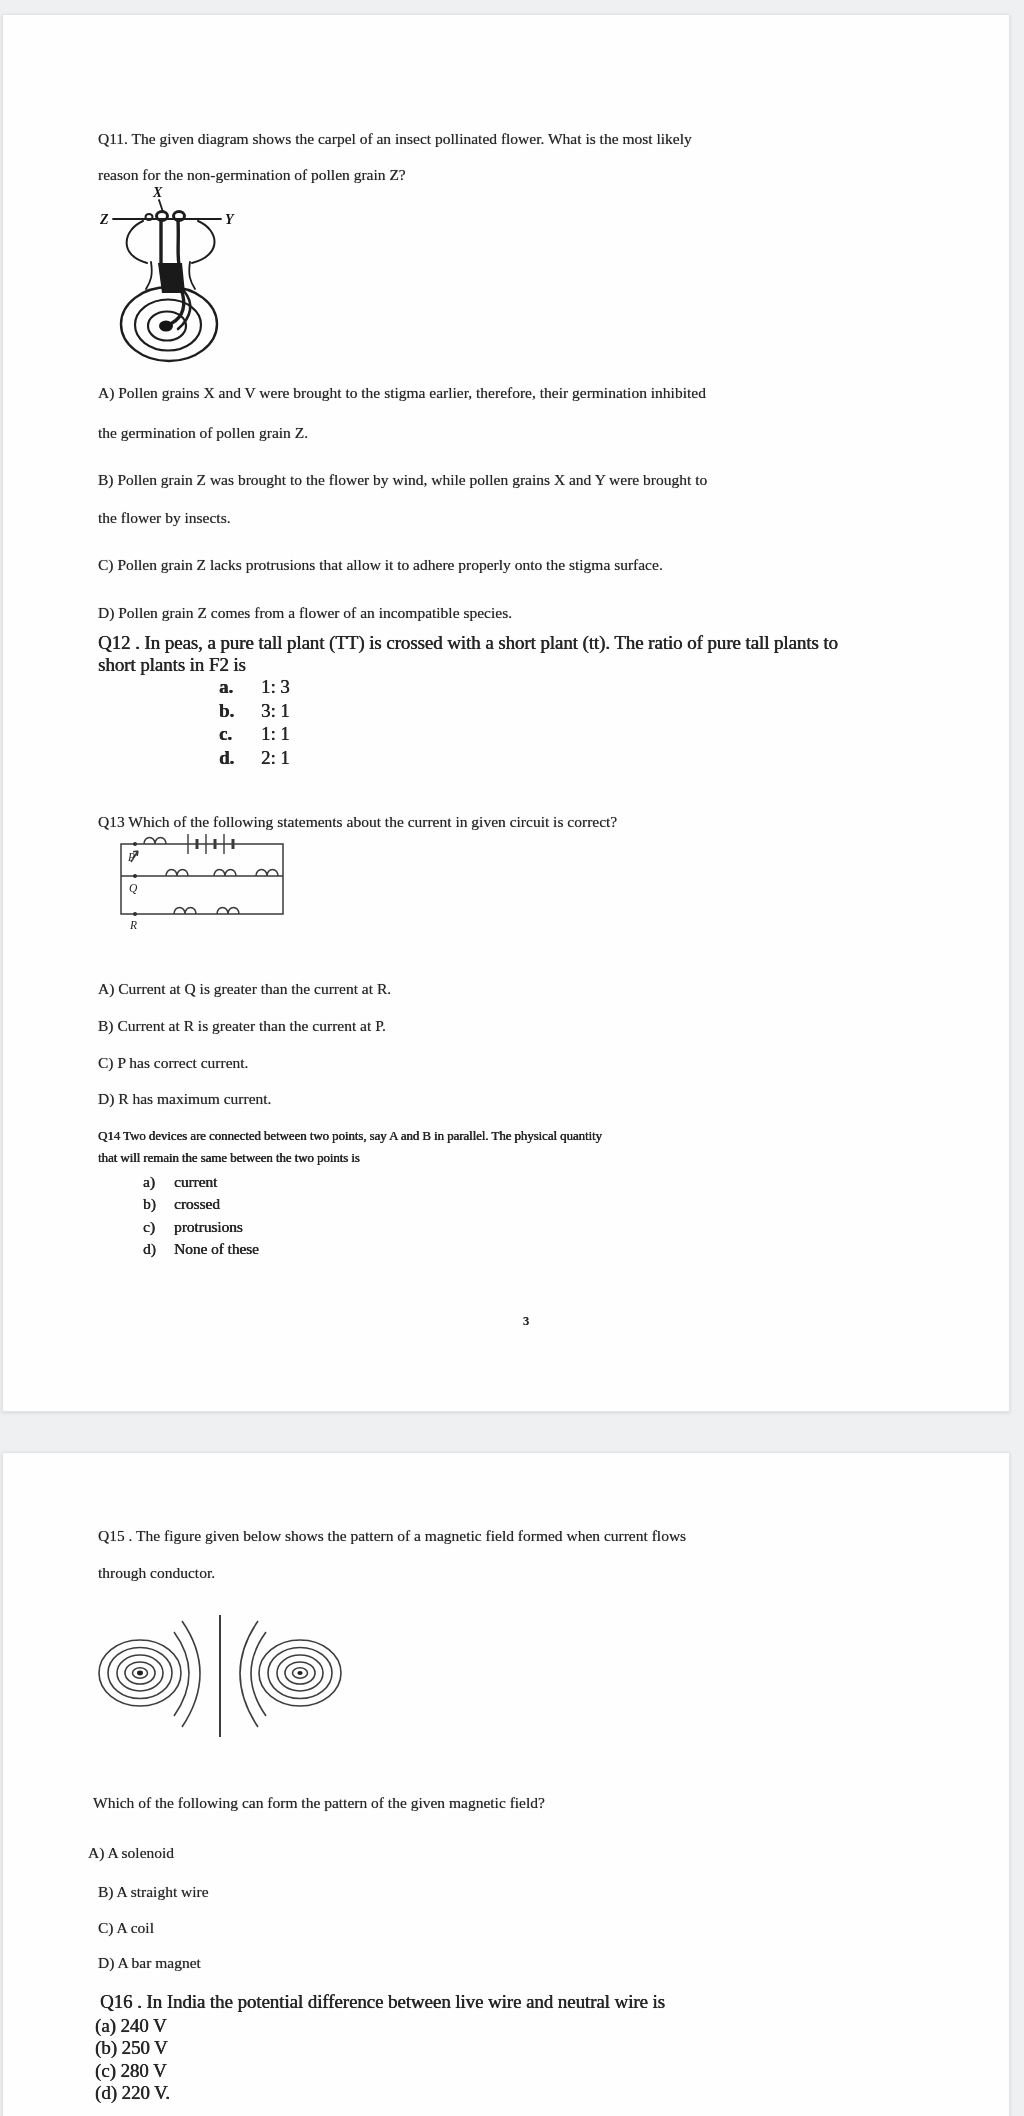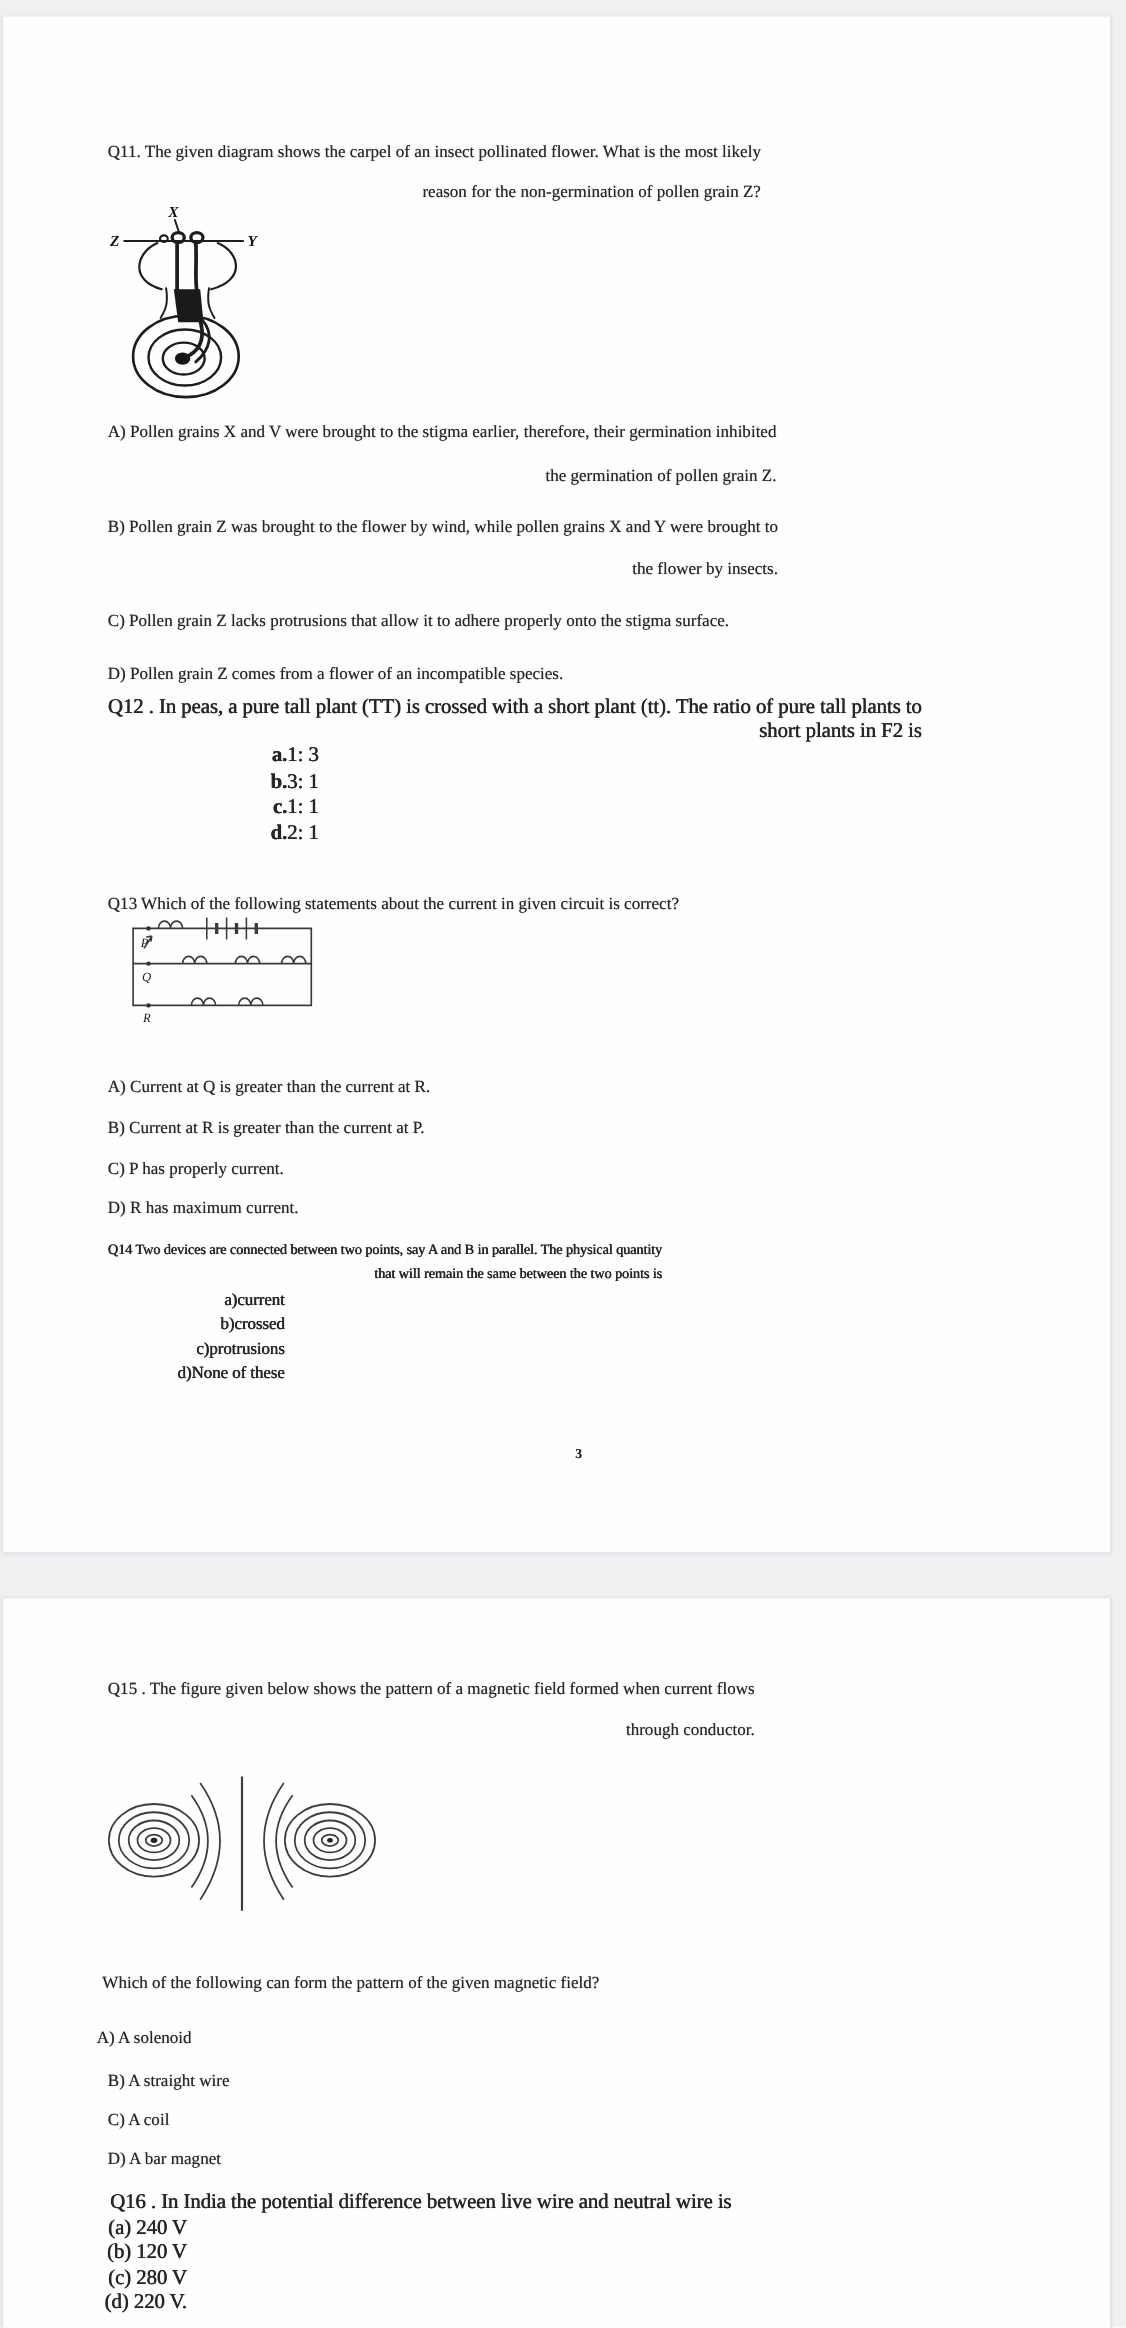--- a/index.html
+++ b/index.html
@@ -13,21 +13,20 @@
     position:absolute;left:2px;width:1008px;background:#fffeff;
     border:1px solid #e2e4e7;box-sizing:border-box;
     box-shadow:0 1px 3px rgba(30,35,40,.12);
   }
   #page1{top:14px;height:1398px}
   #page2{top:1452px;height:700px}
   .tb{
     position:absolute;white-space:nowrap;
     font-size:15.5px;line-height:36px;
     text-shadow:0 0 .8px rgba(70,70,70,.75);
-    text-align:right;
   }
   .dense{
     font-size:19px;letter-spacing:-.1px;
     text-shadow:.35px 0 0 currentColor, 0 0 .8px rgba(0,0,0,.45);
   }
   .lh40{line-height:40px}
   .lh38{line-height:38px}
   .lh21{line-height:21.5px}
   .lh23{line-height:23.6px}
   .lh22{line-height:22.4px}
@@ -130,21 +129,21 @@
     </g>
     <g font-size="11.5" font-style="italic" fill="#222">
       <text x="10" y="37">P</text>
       <text x="11" y="68">Q</text>
       <text x="12" y="105">R</text>
     </g>
   </svg>
 
   <div class="tb" style="left:95px;top:956px">A) Current at Q is greater than the current at R.</div>
   <div class="tb" style="left:95px;top:993px">B) Current at R is greater than the current at P.</div>
-  <div class="tb" style="left:95px;top:1030px">C) P has properly current.</div>
+  <div class="tb" style="left:95px;top:1030px">C) P has correct current.</div>
   <div class="tb" style="left:95px;top:1066px">D) R has maximum current.</div>
 
   <div class="tb dense lh22" style="left:95px;top:1110px;font-size:13px">
       <div class="tline">Q14 Two devices are connected between two points, say A and B in parallel. The physical quantity</div>
       <div class="tline">that will remain the same between the two points is</div>
     </div>
 
   <div class="tb dense lh22" style="left:140px;top:1156px;font-size:15.5px">
     <div><span class="mk q14mk">a)</span><span>current</span></div>
     <div><span class="mk q14mk">b)</span><span>crossed</span></div>
@@ -192,17 +191,17 @@
 
   <div class="tb" style="left:85px;top:382px">A) A solenoid</div>
   <div class="tb" style="left:95px;top:421px">B) A straight wire</div>
   <div class="tb" style="left:95px;top:457px">C) A coil</div>
   <div class="tb" style="left:95px;top:492px">D) A bar magnet</div>
 
   <div class="tb dense" style="left:97px;top:539px;line-height:20px">Q16 . In India the potential difference between live wire and neutral wire is</div>
 
   <div class="tb dense lh22" style="left:92px;top:562px">
       <div class="tline">(a) 240 V</div>
-      <div class="tline">(b) 120 V</div>
+      <div class="tline">(b) 250 V</div>
       <div class="tline">(c) 280 V</div>
       <div class="tline">(d) 220 V.</div>
     </div>
 </div>
 
 </body></html>

